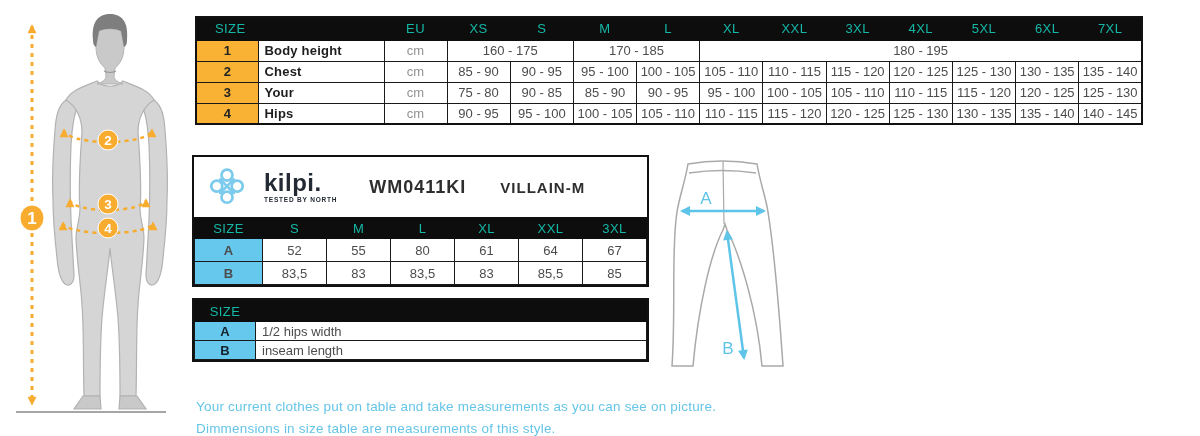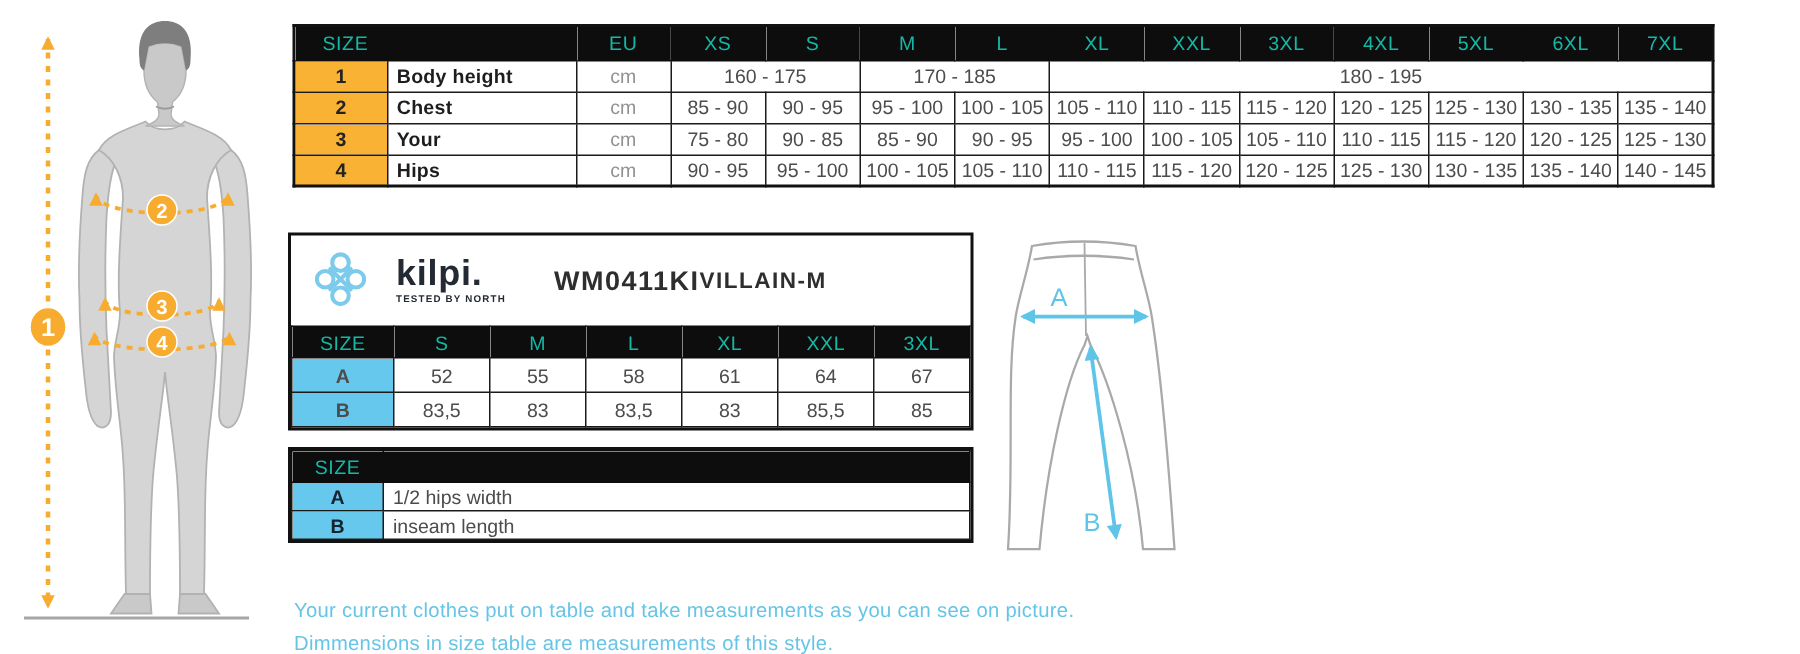--- a/index.html
+++ b/index.html
@@ -21,21 +21,21 @@
   #topTable td.unit{color:#929292;}
   #topTable td.val{color:#4c4c4c;text-align:center;}
   
   #productBox{position:absolute;left:192px;top:155px;width:453px;border:2px solid #111;background:#fff;}
   #logoRow{height:60px;display:flex;align-items:center;}
   #logoRow .knot{margin-left:16px;flex:0 0 auto;}
   #brandBlock{margin-left:20px;}
   .brand{font-size:24px;font-weight:bold;color:#232A34;letter-spacing:.5px;line-height:24px;}
   .tagline{font-size:6.5px;font-weight:bold;color:#232A34;letter-spacing:.8px;margin-top:1px;}
   .pcode{margin-left:32px;font-size:18px;font-weight:bold;color:#2e2e2e;letter-spacing:1px;}
-  .pname{font-size:15px;font-weight:bold;color:#2e2e2e;letter-spacing:1px;}
+  .pname{margin-left:34px;font-size:15px;font-weight:bold;color:#2e2e2e;letter-spacing:1px;}
   #productBox table{width:100%;}
   #productBox thead tr{height:21px;}
   #productBox tbody tr{height:23px;}
   #productBox td{color:#4c4c4c;}
   td.lbl{background:#66C8EC;color:#16222E;font-weight:bold;}
   
   #legendBox{position:absolute;left:192px;top:298px;width:453px;border:2px solid #111;background:#fff;}
   #legendBox table{width:100%;}
   #legendBox thead tr{height:21px;}
   #legendBox tbody tr{height:19px;}
@@ -226,21 +226,21 @@
           <th>XL</th>
           <th>XXL</th>
           <th>3XL</th>
         </tr>
       </thead>
       <tbody>
         <tr>
           <td class="lbl">A</td>
           <td>52</td>
           <td>55</td>
-          <td>58</td>
+          <td>80</td>
           <td>61</td>
           <td>64</td>
           <td>67</td>
         </tr>
         <tr>
           <td class="lbl">B</td>
           <td>83,5</td>
           <td>83</td>
           <td>83,5</td>
           <td>83</td>

